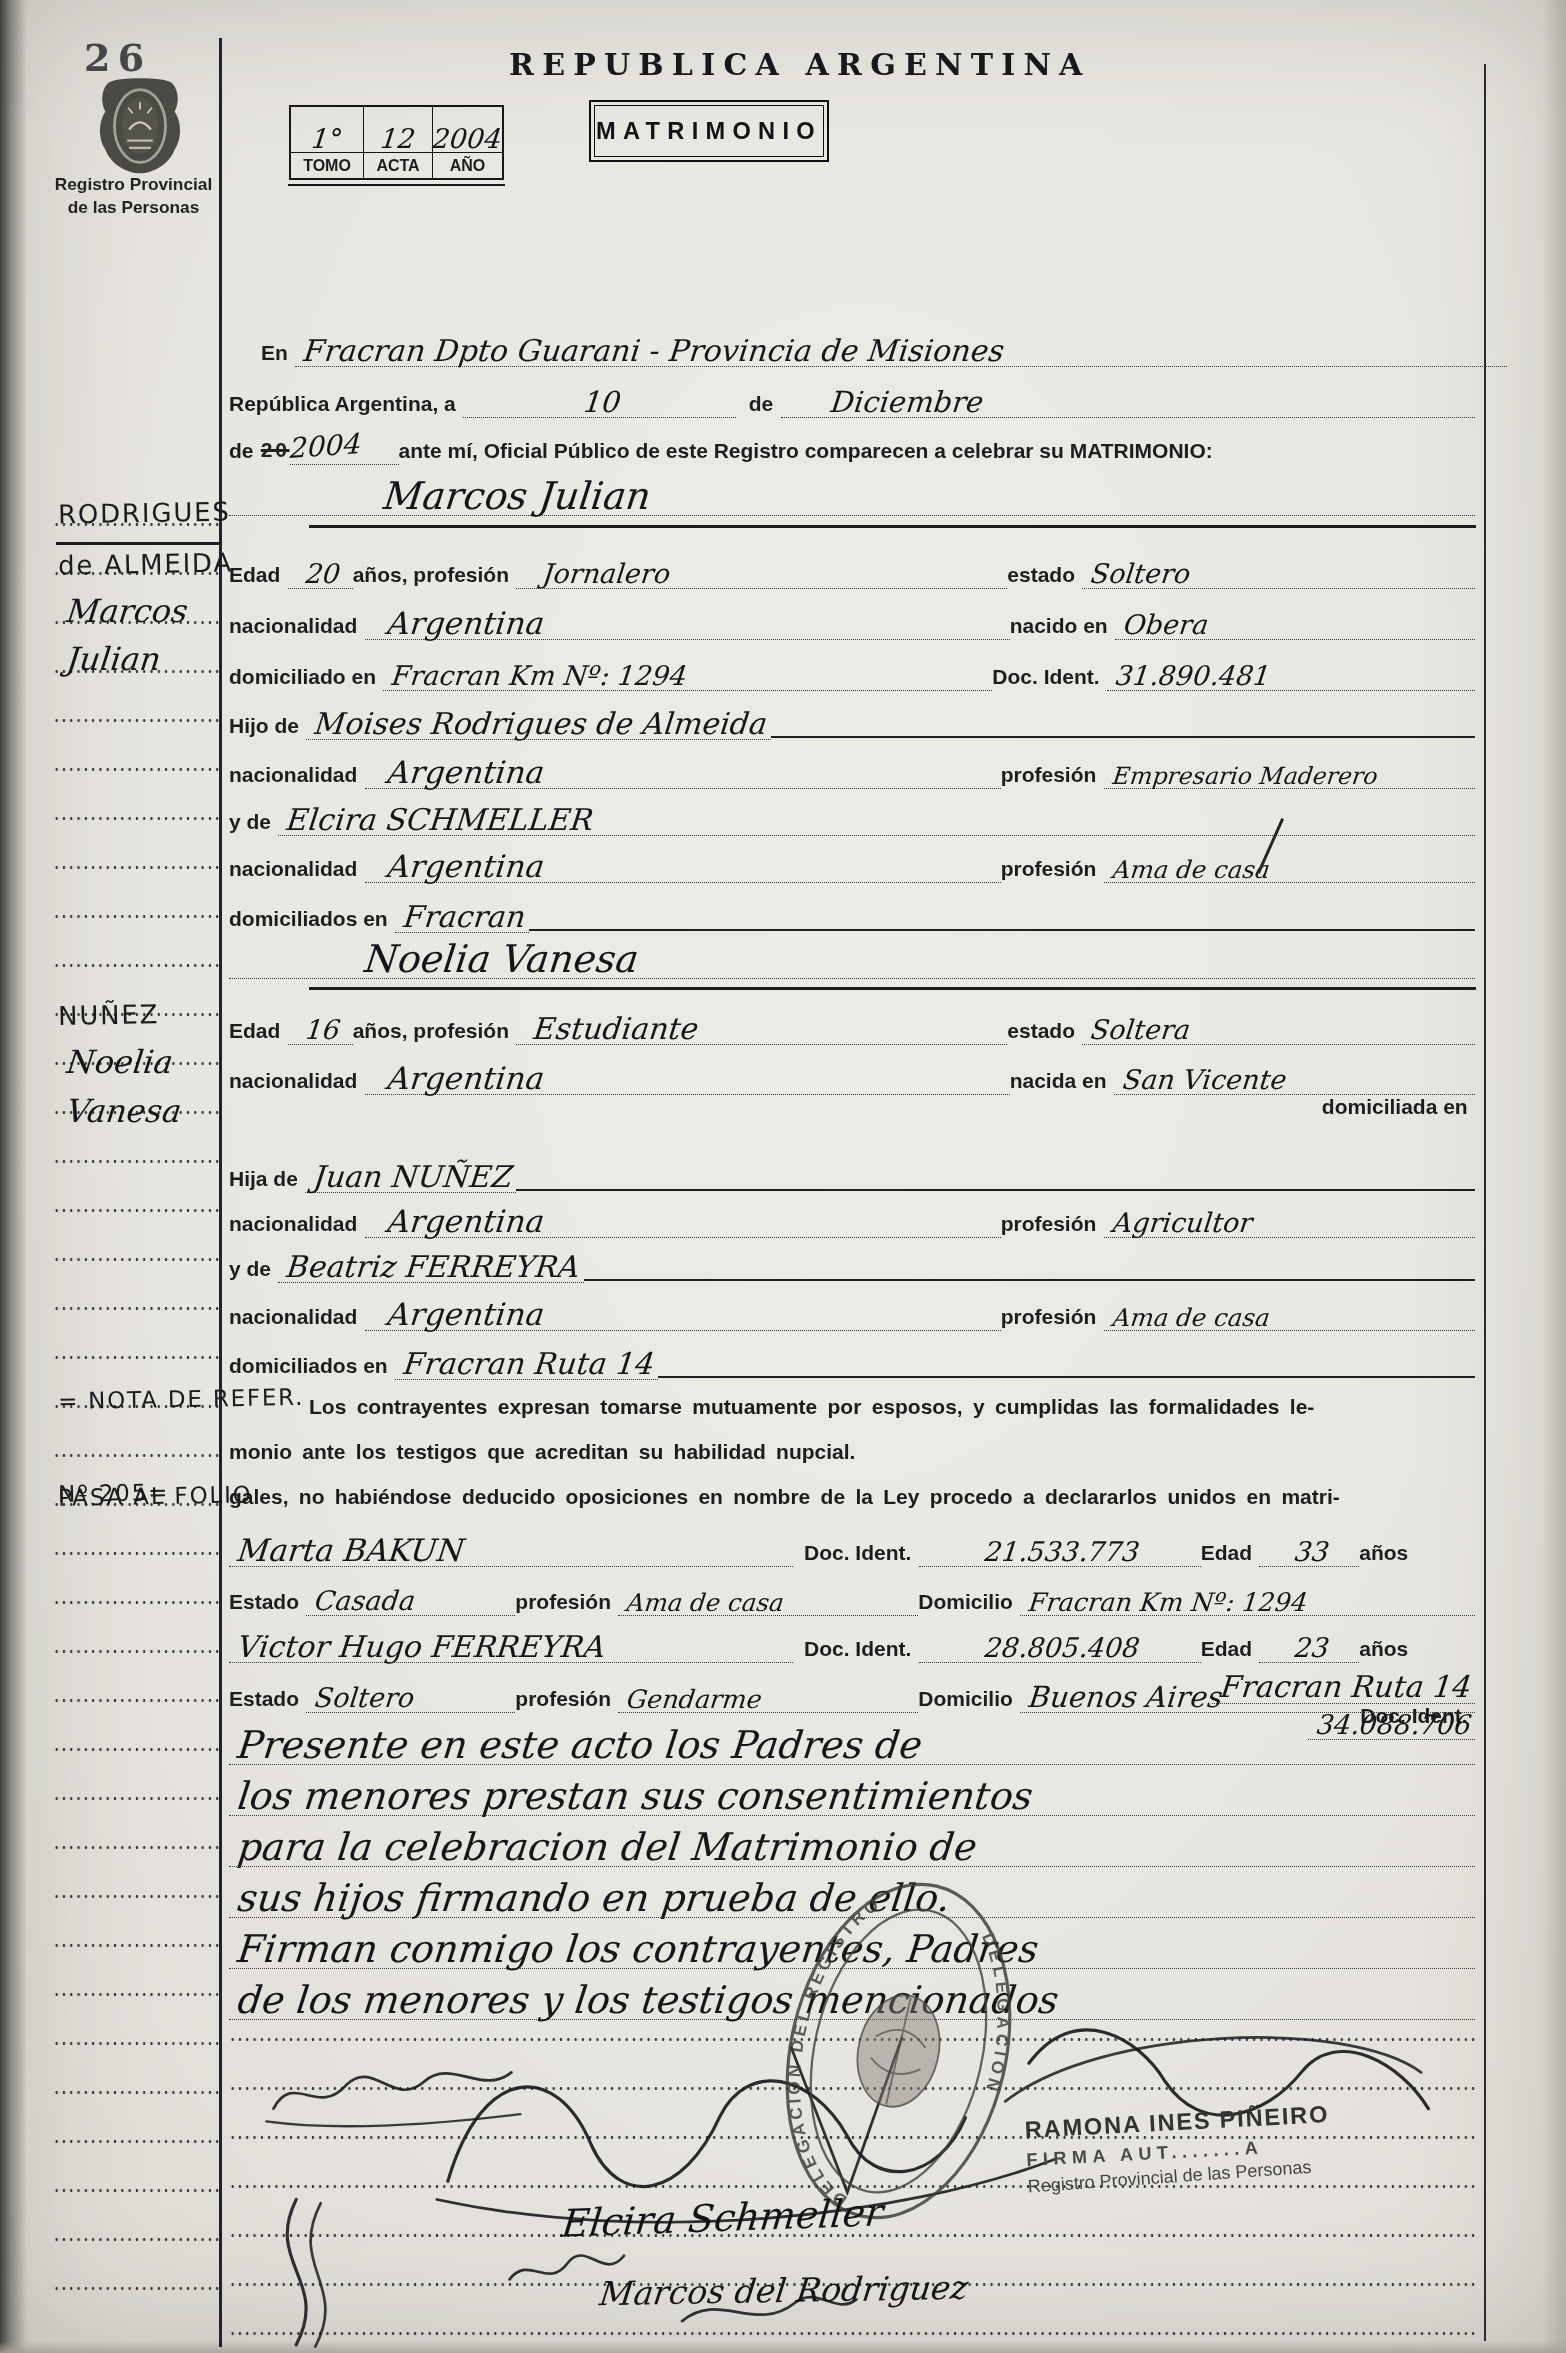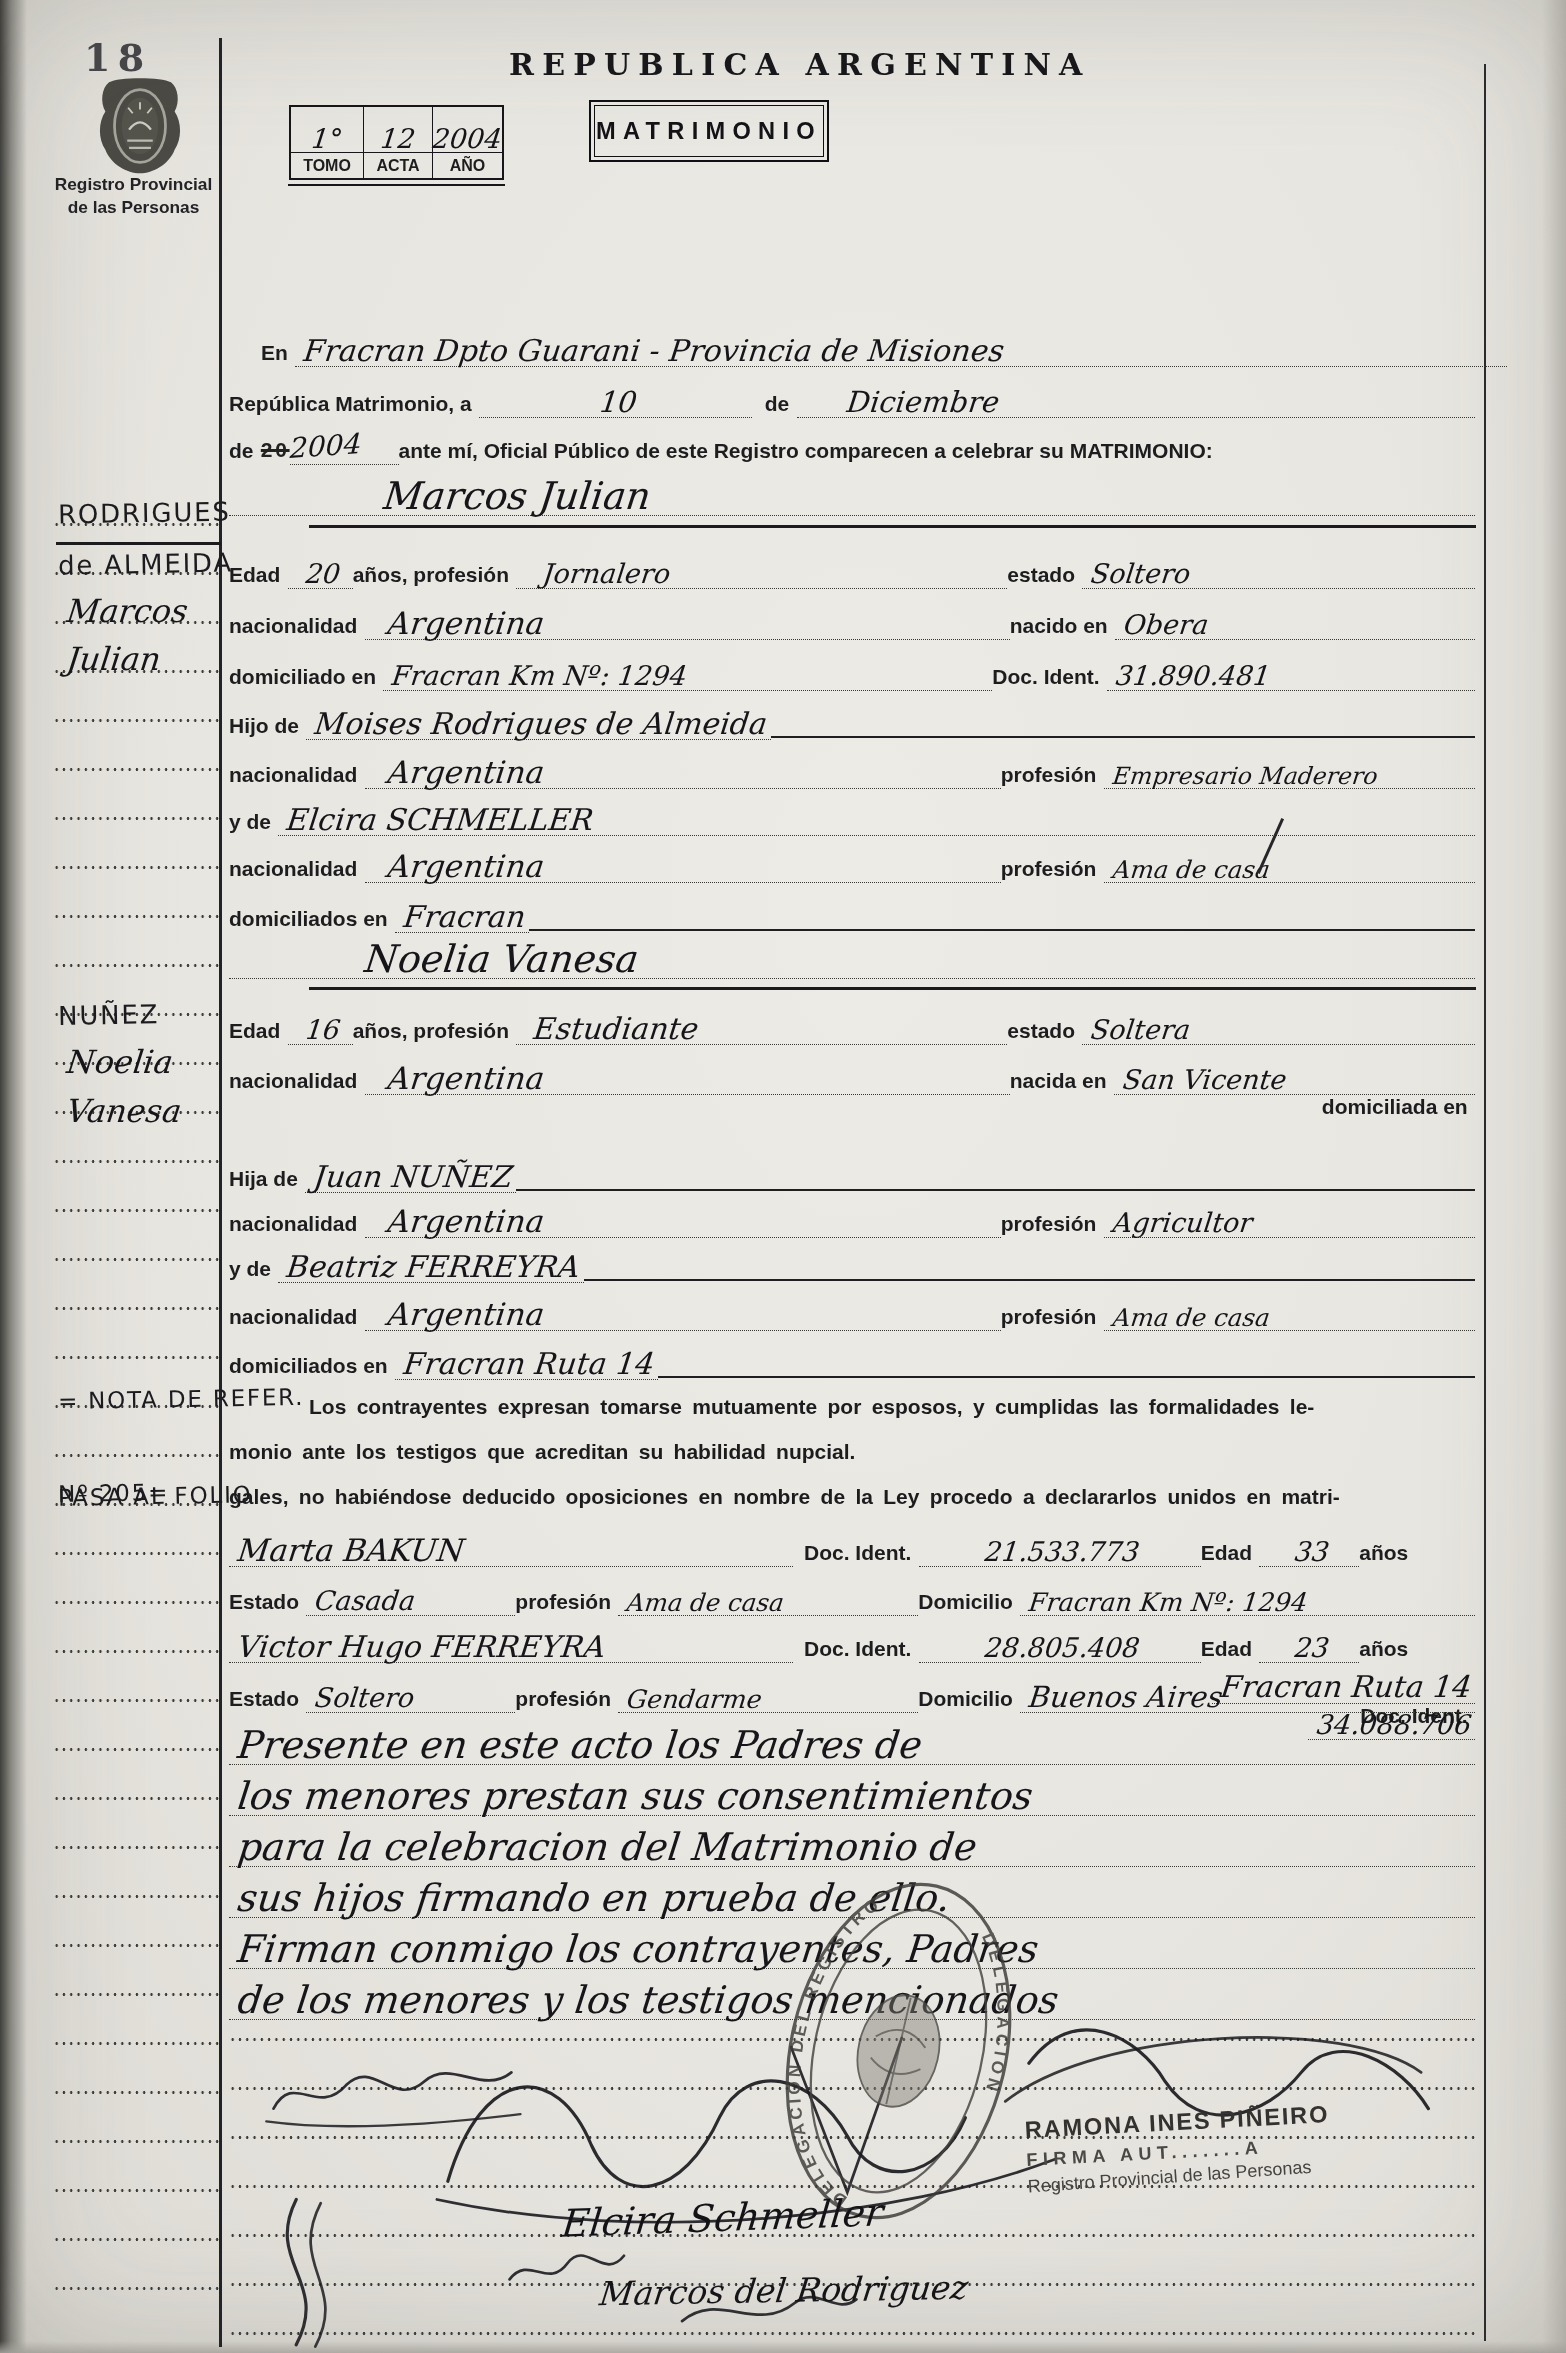--- a/index.html
+++ b/index.html
@@ -71,21 +71,21 @@
 </style>
 </head>
 <body>
 
 <div class="page">
 
   <div class="edge-left"></div>
   <div class="edge-right"></div>
   <div class="edge-bottom"></div>
 
-  <div class="pagenum">18</div>
+  <div class="pagenum">26</div>
 
   <svg style="position:absolute;left:98px;top:75px;" width="84" height="102" viewBox="0 0 92 112">
     <path d="M12,8 C22,2 70,2 80,8 C88,14 90,30 84,40 C92,52 92,70 84,82 C78,98 60,108 46,108 C32,108 14,98 8,82 C0,70 0,52 8,40 C2,30 4,14 12,8 Z" fill="#35342f" opacity="0.88"></path>
     <ellipse cx="46" cy="56" rx="28" ry="40" fill="none" stroke="#bdbbb2" stroke-width="3" opacity="0.8"></ellipse>
     <ellipse cx="46" cy="56" rx="20" ry="31" fill="#57554e" opacity="0.9"></ellipse>
     <path d="M34,60 q12,-16 24,0" stroke="#cfccc2" stroke-width="2.5" fill="none"></path>
     <path d="M46,38 v-8 M38,42 l-5,-6 M54,42 l5,-6" stroke="#cfccc2" stroke-width="2"></path>
     <path d="M32,72 h28 M34,80 h24" stroke="#bdbbb2" stroke-width="2.5"></path>
   </svg>
 
@@ -119,21 +119,21 @@
   </div>
 
   <div class="row" style="top:320px;height:47px;margin-left:32px;">
     <span class="lbl">En</span>
     <span class="fill grow">
         <span class="hw" style="font-size:30px;">Fracran Dpto Guarani - Provincia de Misiones</span>
       </span>
   </div>
 
   <div class="row" style="top:371px;height:47px;">
-    <span class="lbl">República Matrimonio, a</span>
+    <span class="lbl">República Argentina, a</span>
     <span class="fill" style="flex:0 0 273px;justify-content:center;">
         <span class="hw" style="font-size:29px;">10</span>
       </span>
     <span class="lbl" style="padding-left:12.7px;">de</span>
     <span class="fill grow">
         <span class="hw" style="font-size:29px;padding-left:50px;">Diciembre</span>
       </span>
   </div>
 
   <div class="row" style="top:420px;height:45px;">

